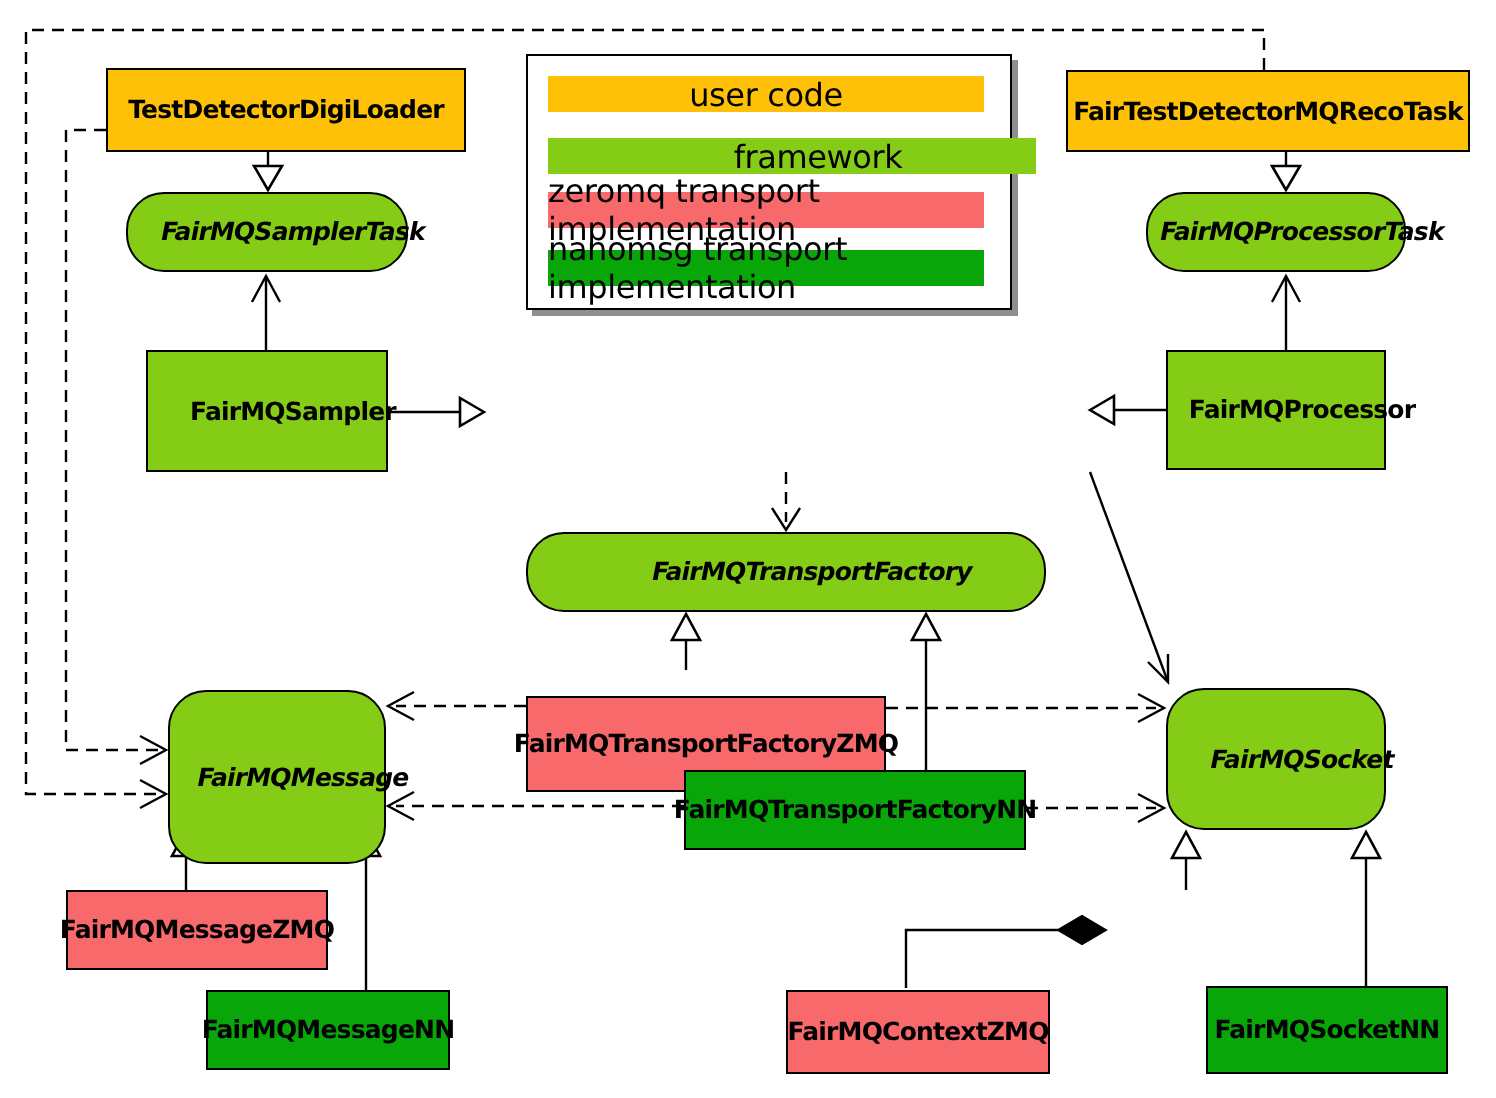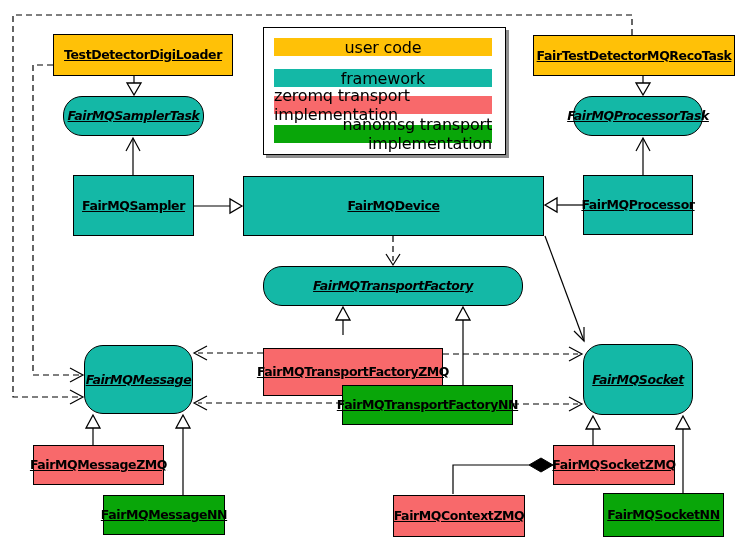--- a/index.html
+++ b/index.html
@@ -5,27 +5,27 @@
   html,body{margin:0;padding:0;background:#fff;}
   .canvas{
     position:relative;width:748px;height:549px;background:#fff;overflow:hidden;
     font-family:"DejaVu Sans", sans-serif;
   }
   .wires{position:absolute;left:0;top:0;width:748px;height:549px;}
   .node{
     position:absolute;display:flex;align-items:center;justify-content:center;
     border:1.4px solid #000;box-sizing:border-box;
     font-size:12.5px;font-weight:bold;letter-spacing:-0.4px;color:#000;
-    text-align:center;line-height:1.1;text-decoration:underline;
+    text-align:center;line-height:1.1;
   }
   .abstract{font-style:italic;border-radius:19px;}
   .c-user{background:#FFC107;}
-  .c-fw{background:#14b8a6;}
+  .c-fw{background:#84cc16;padding-left:26px;}
   .c-zmq{background:#F8696B;}
-  .c-nn{background:#09A609;text-align:right;}
+  .c-nn{background:#09A609;}
   .legend{
     position:absolute;left:263px;top:27px;width:243px;height:128px;
     background:#fff;border:1.5px solid #000;box-sizing:border-box;
     box-shadow:3px 3px 0 #8f8f8f;
   }
   .legend-row{
     position:absolute;left:10px;width:218px;height:18px;
     display:flex;align-items:center;justify-content:center;
     font-size:16px;font-weight:normal;letter-spacing:-0.2px;color:#000;
   }
@@ -150,39 +150,37 @@
   <div class="node c-user" style="left:53px;top:34px;width:180px;height:42px">TestDetectorDigiLoader</div>
 
   <div class="node c-user" style="left:533px;top:35px;width:202px;height:41px">FairTestDetectorMQRecoTask</div>
 
   <div class="node c-fw abstract" style="left:63px;top:96px;width:141px;height:40px">FairMQSamplerTask</div>
 
   <div class="node c-fw abstract" style="left:573px;top:96px;width:130px;height:40px">FairMQProcessorTask</div>
 
   <div class="node c-fw" style="left:73px;top:175px;width:121px;height:61px">FairMQSampler</div>
 
-  <div class="node c-fw" style="left:243px;top:176px;width:301px;height:60px">FairMQDevice</div>
 
   <div class="node c-fw" style="left:583px;top:175px;width:110px;height:60px">FairMQProcessor</div>
 
   <div class="node c-fw abstract" style="left:263px;top:266px;width:260px;height:40px">FairMQTransportFactory</div>
 
   <div class="node c-zmq" style="left:263px;top:348px;width:180px;height:48px">FairMQTransportFactoryZMQ</div>
 
   <div class="node c-nn" style="left:342px;top:385px;width:171px;height:40px">FairMQTransportFactoryNN</div>
 
-  <div class="node c-fw abstract" style="left:84px;top:345px;width:109px;height:69px">FairMQMessage</div>
+  <div class="node c-fw abstract" style="left:84px;top:345px;width:109px;height:87px">FairMQMessage</div>
 
   <div class="node c-fw abstract" style="left:583px;top:344px;width:110px;height:71px">FairMQSocket</div>
 
   <div class="node c-zmq" style="left:33px;top:445px;width:131px;height:40px">FairMQMessageZMQ</div>
 
   <div class="node c-nn" style="left:103px;top:495px;width:122px;height:40px">FairMQMessageNN</div>
 
-  <div class="node c-zmq" style="left:553px;top:445px;width:122px;height:40px">FairMQSocketZMQ</div>
 
   <div class="node c-zmq" style="left:393px;top:495px;width:132px;height:42px">FairMQContextZMQ</div>
 
   <div class="node c-nn" style="left:603px;top:493px;width:121px;height:44px">FairMQSocketNN</div>
 
   <div class="legend">
     <div class="legend-row c-user" style="top:10px">user code</div>
     <div class="legend-row c-fw" style="top:41px">framework</div>
     <div class="legend-row c-zmq" style="top:68px">zeromq transport implementation</div>
     <div class="legend-row c-nn" style="top:97px">nanomsg transport implementation</div>

